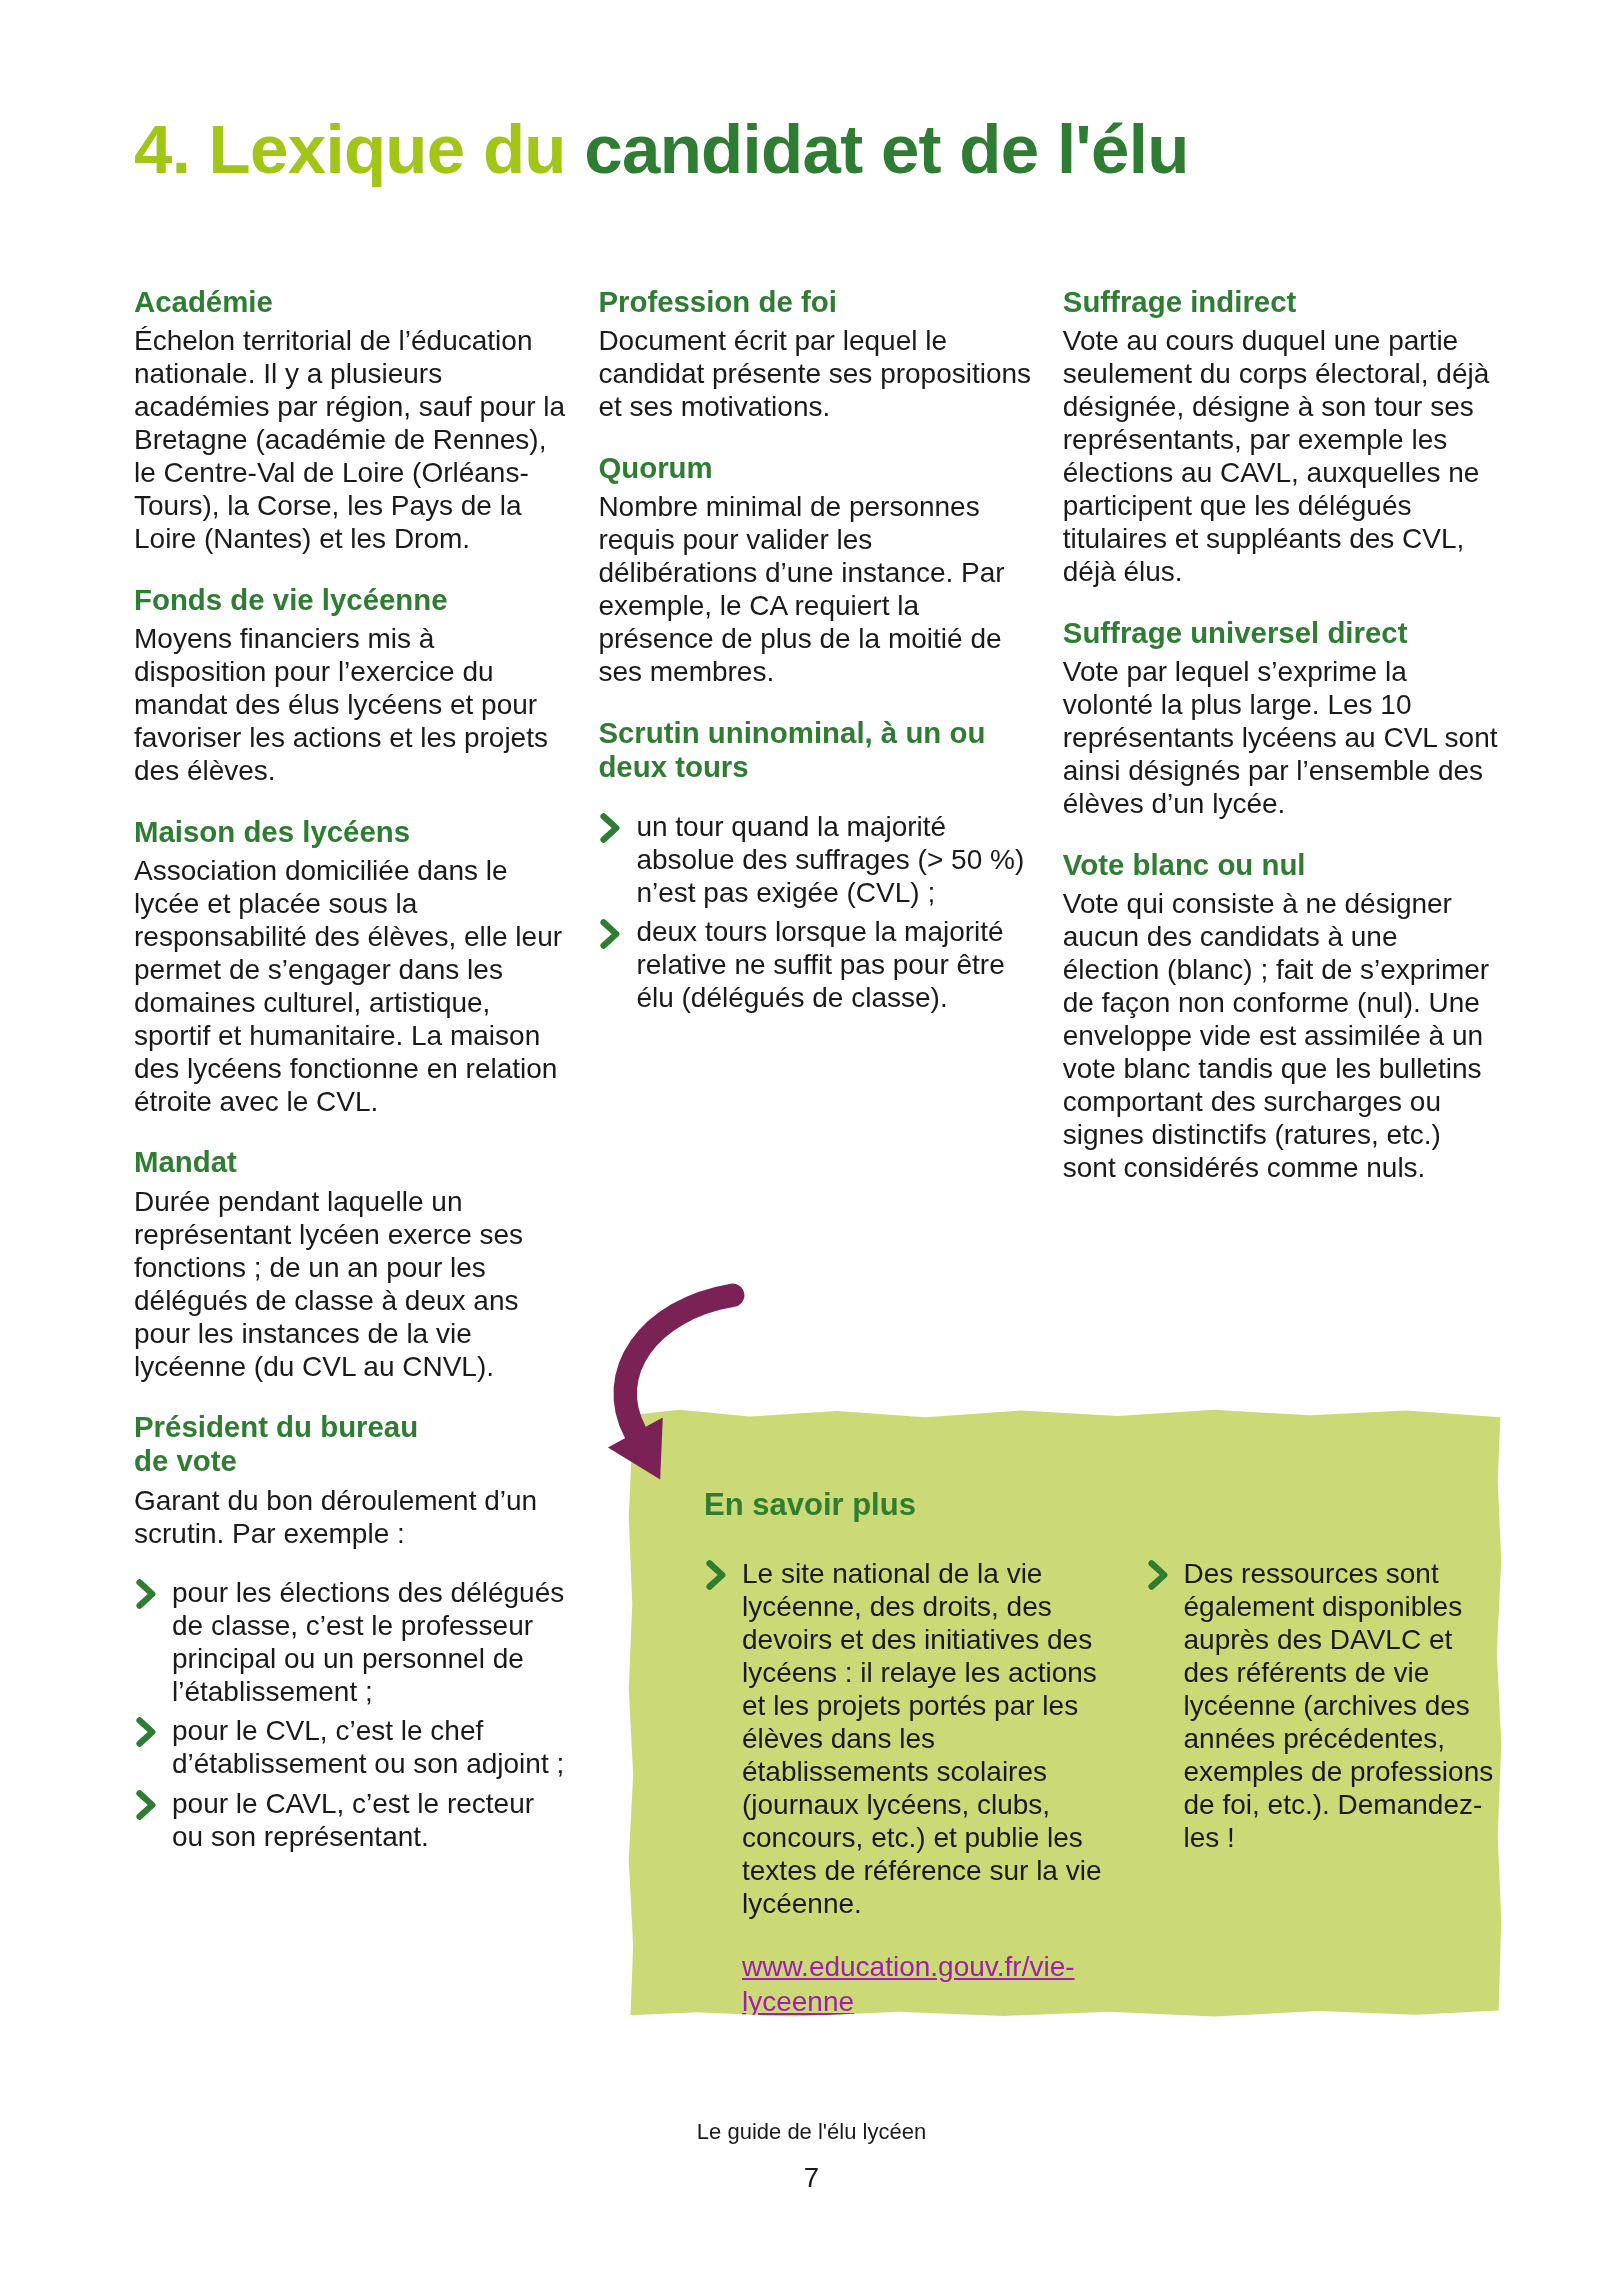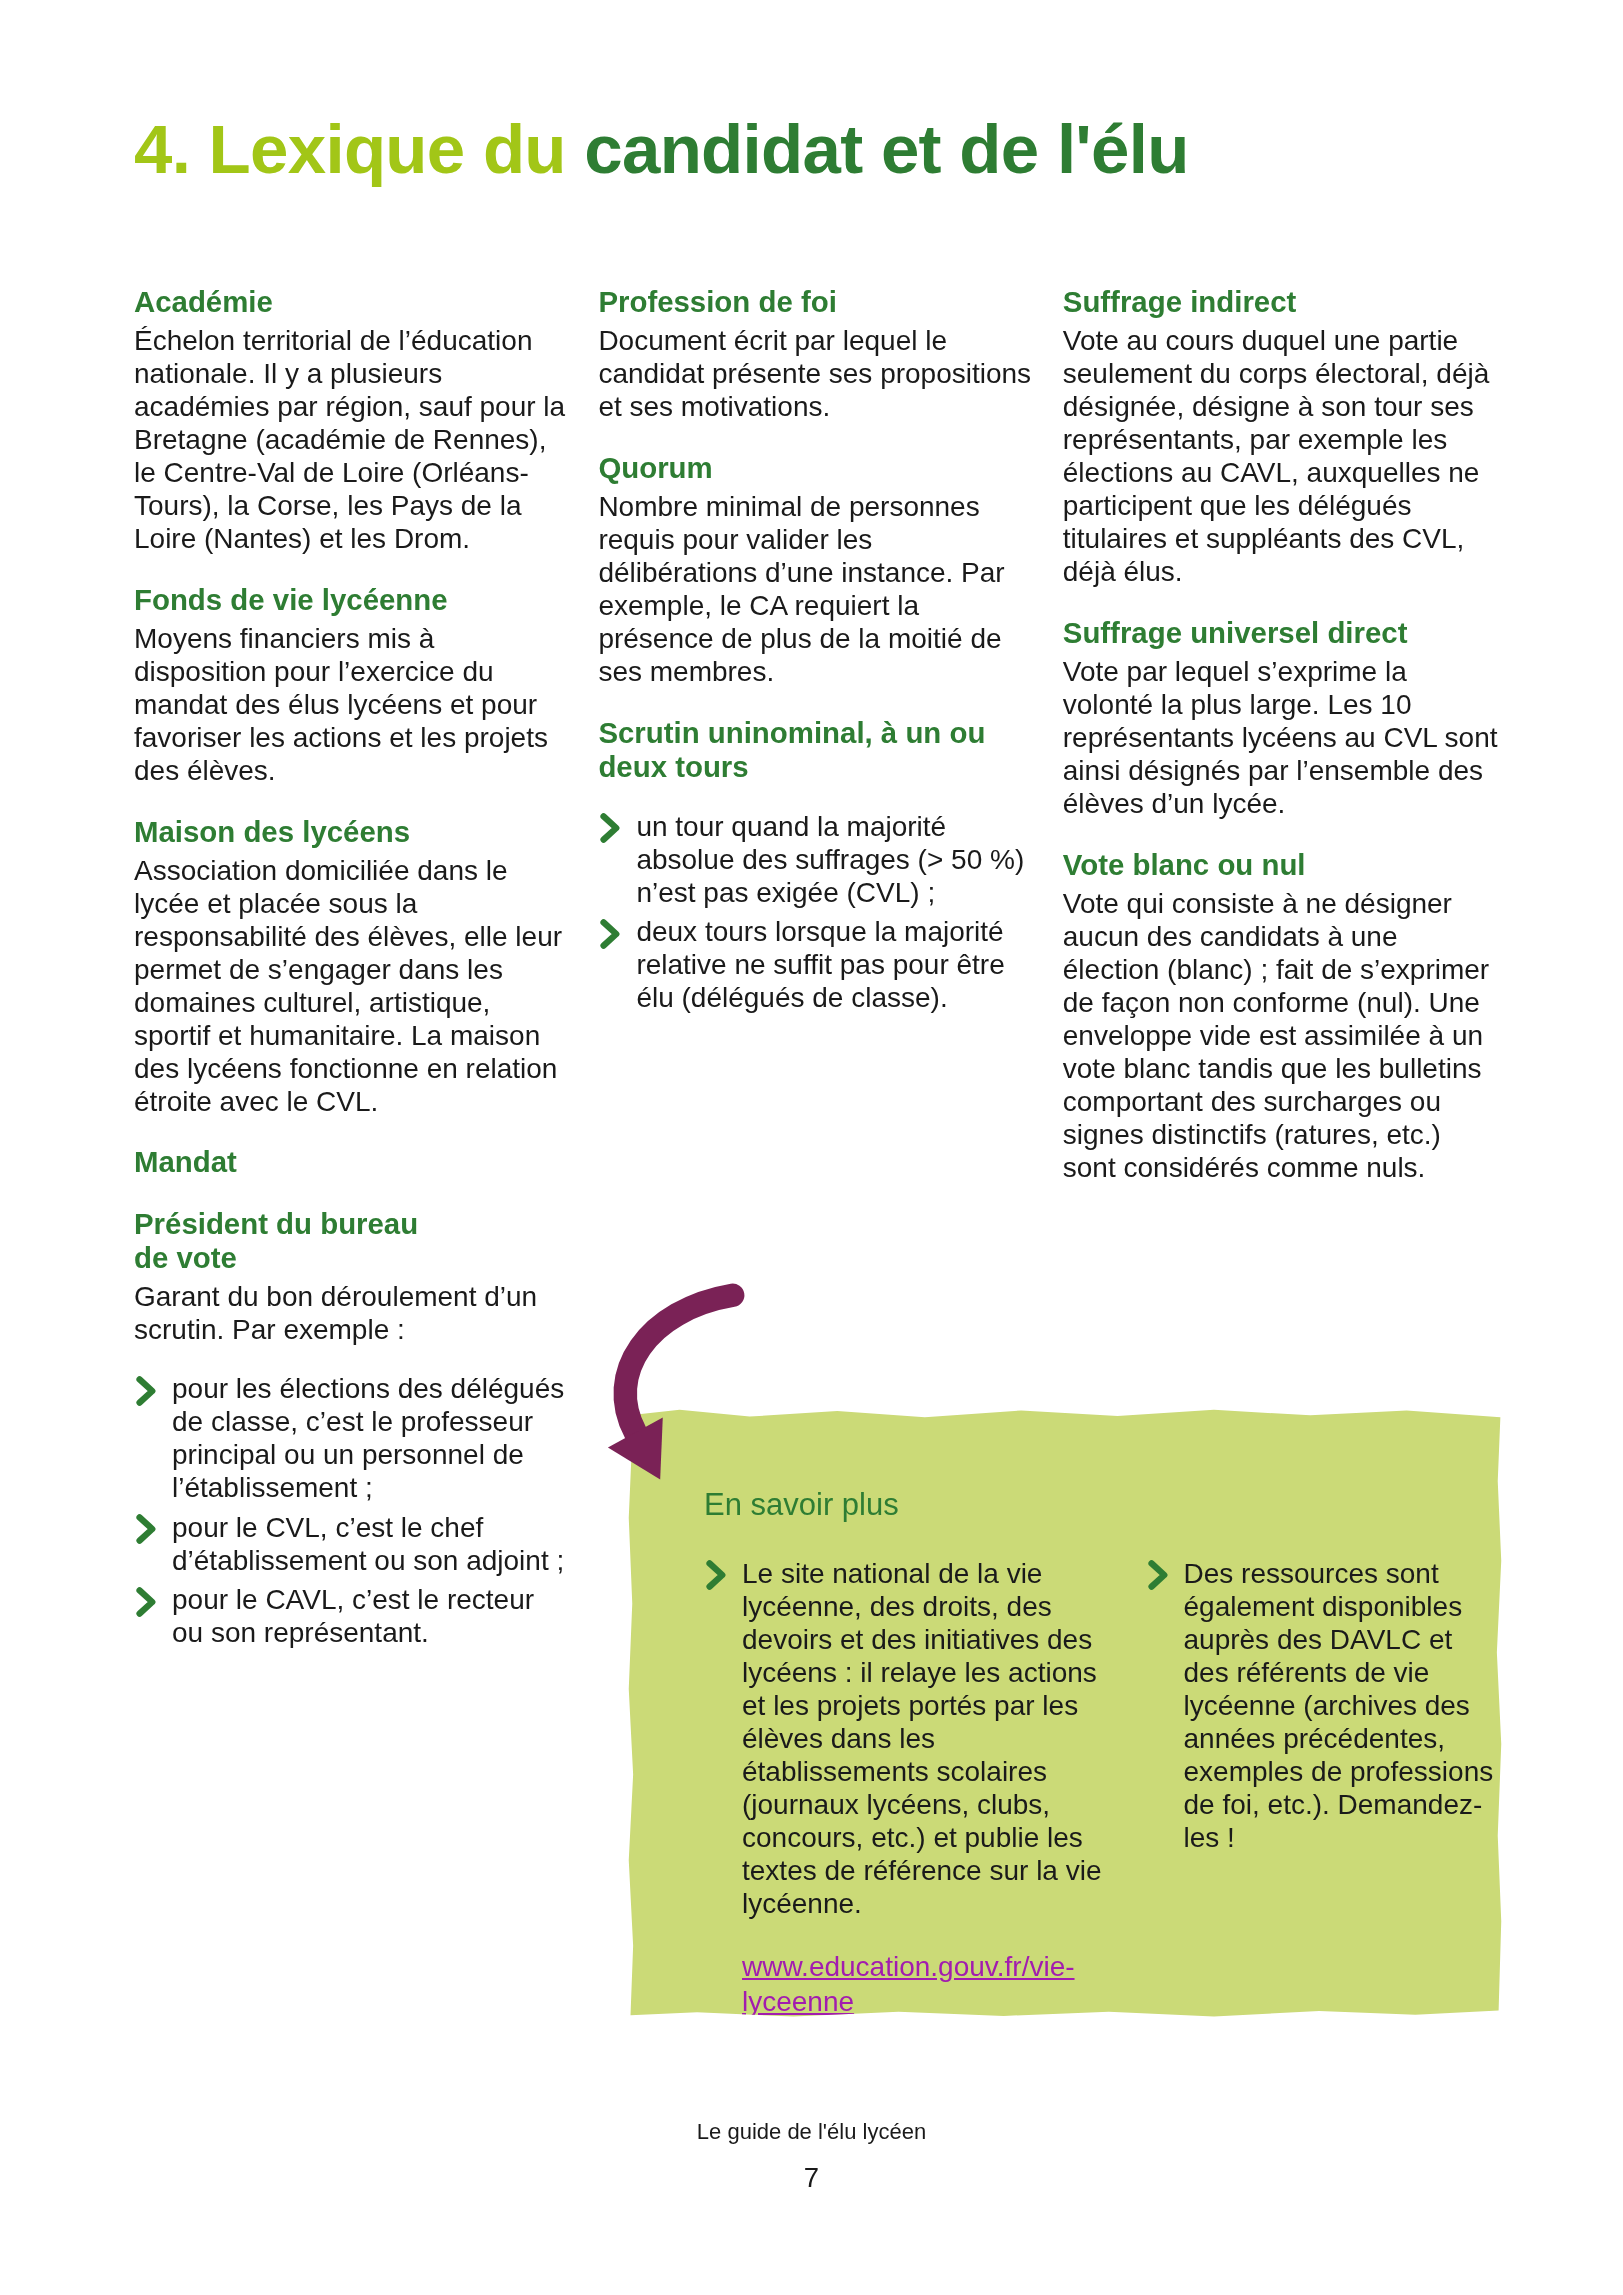--- a/index.html
+++ b/index.html
@@ -28,21 +28,21 @@
   .chev{flex:0 0 25px;width:25px;height:30px;padding-top:3.3px;}
   .chev svg{display:block;}
   li .txt{font-size:28px;line-height:33px;display:block;}
 
   
   .infobox{
     position:absolute;left:627px;top:1408px;width:876px;height:611px;
     background:#CBDA77;box-sizing:border-box;padding:79px 46px 39px 77px;
     clip-path:polygon(0.3% 1.2%,6% 0.3%,14% 1.4%,24% 0.5%,34% 1.5%,45% 0.4%,56% 1.3%,67% 0.3%,78% 1.2%,89% 0.4%,99.7% 1.5%,99.4% 12%,99.8% 25%,99.3% 40%,99.8% 55%,99.4% 70%,99.8% 84%,99.5% 98.6%,90% 99.3%,79% 98.7%,67% 99.6%,55% 98.8%,43% 99.5%,31% 98.8%,19% 99.6%,8% 98.9%,0.4% 99.4%,0.7% 88%,0.2% 74%,0.7% 60%,0.2% 46%,0.6% 32%,0.2% 18%,0.5% 8%);
   }
-  .infobox h2{color:#2E7D33;font-size:31px;font-weight:normal;margin:0 0 34px 0;}
+  .infobox h2{color:#2E7D33;font-size:31px;font-weight:bold;margin:0 0 34px 0;}
   .ib-cols{display:flex;gap:27.5px;align-items:flex-start;margin-top:17px;}
   .ib-item{display:flex;gap:13px;}
   .ib-item .txt{font-size:28px;line-height:33px;display:block;}
   .ib-left .txt{width:376px;}
   .ib-right .txt{width:314px;}
   .box-link{
     display:block;margin:29px 0 0 38px;width:376px;
     color:#a21caf;font-size:28px;line-height:35px;
     text-decoration:underline;overflow-wrap:break-word;cursor:pointer;
   }
@@ -72,20 +72,21 @@
       <section>
         <h2 class="sec">Fonds de vie lycéenne</h2>
         <p class="body">Moyens financiers mis à disposition pour l’exercice du mandat des élus lycéens et pour favoriser les actions et les projets des élèves.</p>
       </section>
       <section>
         <h2 class="sec">Maison des lycéens</h2>
         <p class="body">Association domiciliée dans le lycée et placée sous la responsabilité des élèves, elle leur permet de s’engager dans les domaines culturel, artistique, sportif et humanitaire. La maison des lycéens fonctionne en relation étroite avec le CVL.</p>
       </section>
       <section>
         <h2 class="sec">Mandat</h2>
+        <p class="body">Durée pendant laquelle un représentant lycéen exerce ses fonctions ; de un an pour les délégués de classe à deux ans pour les instances de la vie lycéenne (du CVL au CNVL).</p>
       </section>
       <section>
         <h2 class="sec narrow">Président du bureau de vote</h2>
         <p class="body">Garant du bon déroulement d’un scrutin. Par exemple :</p>
         <ul class="blist">
           <li>
             <span class="chev">
                 <svg width="25" height="30" viewBox="0 0 20 26">
                   <path d="M4 3 L15 13 L4 23" fill="none" stroke="#2E7D33" stroke-width="5.5" stroke-linecap="round" stroke-linejoin="round"></path>
                 </svg>

